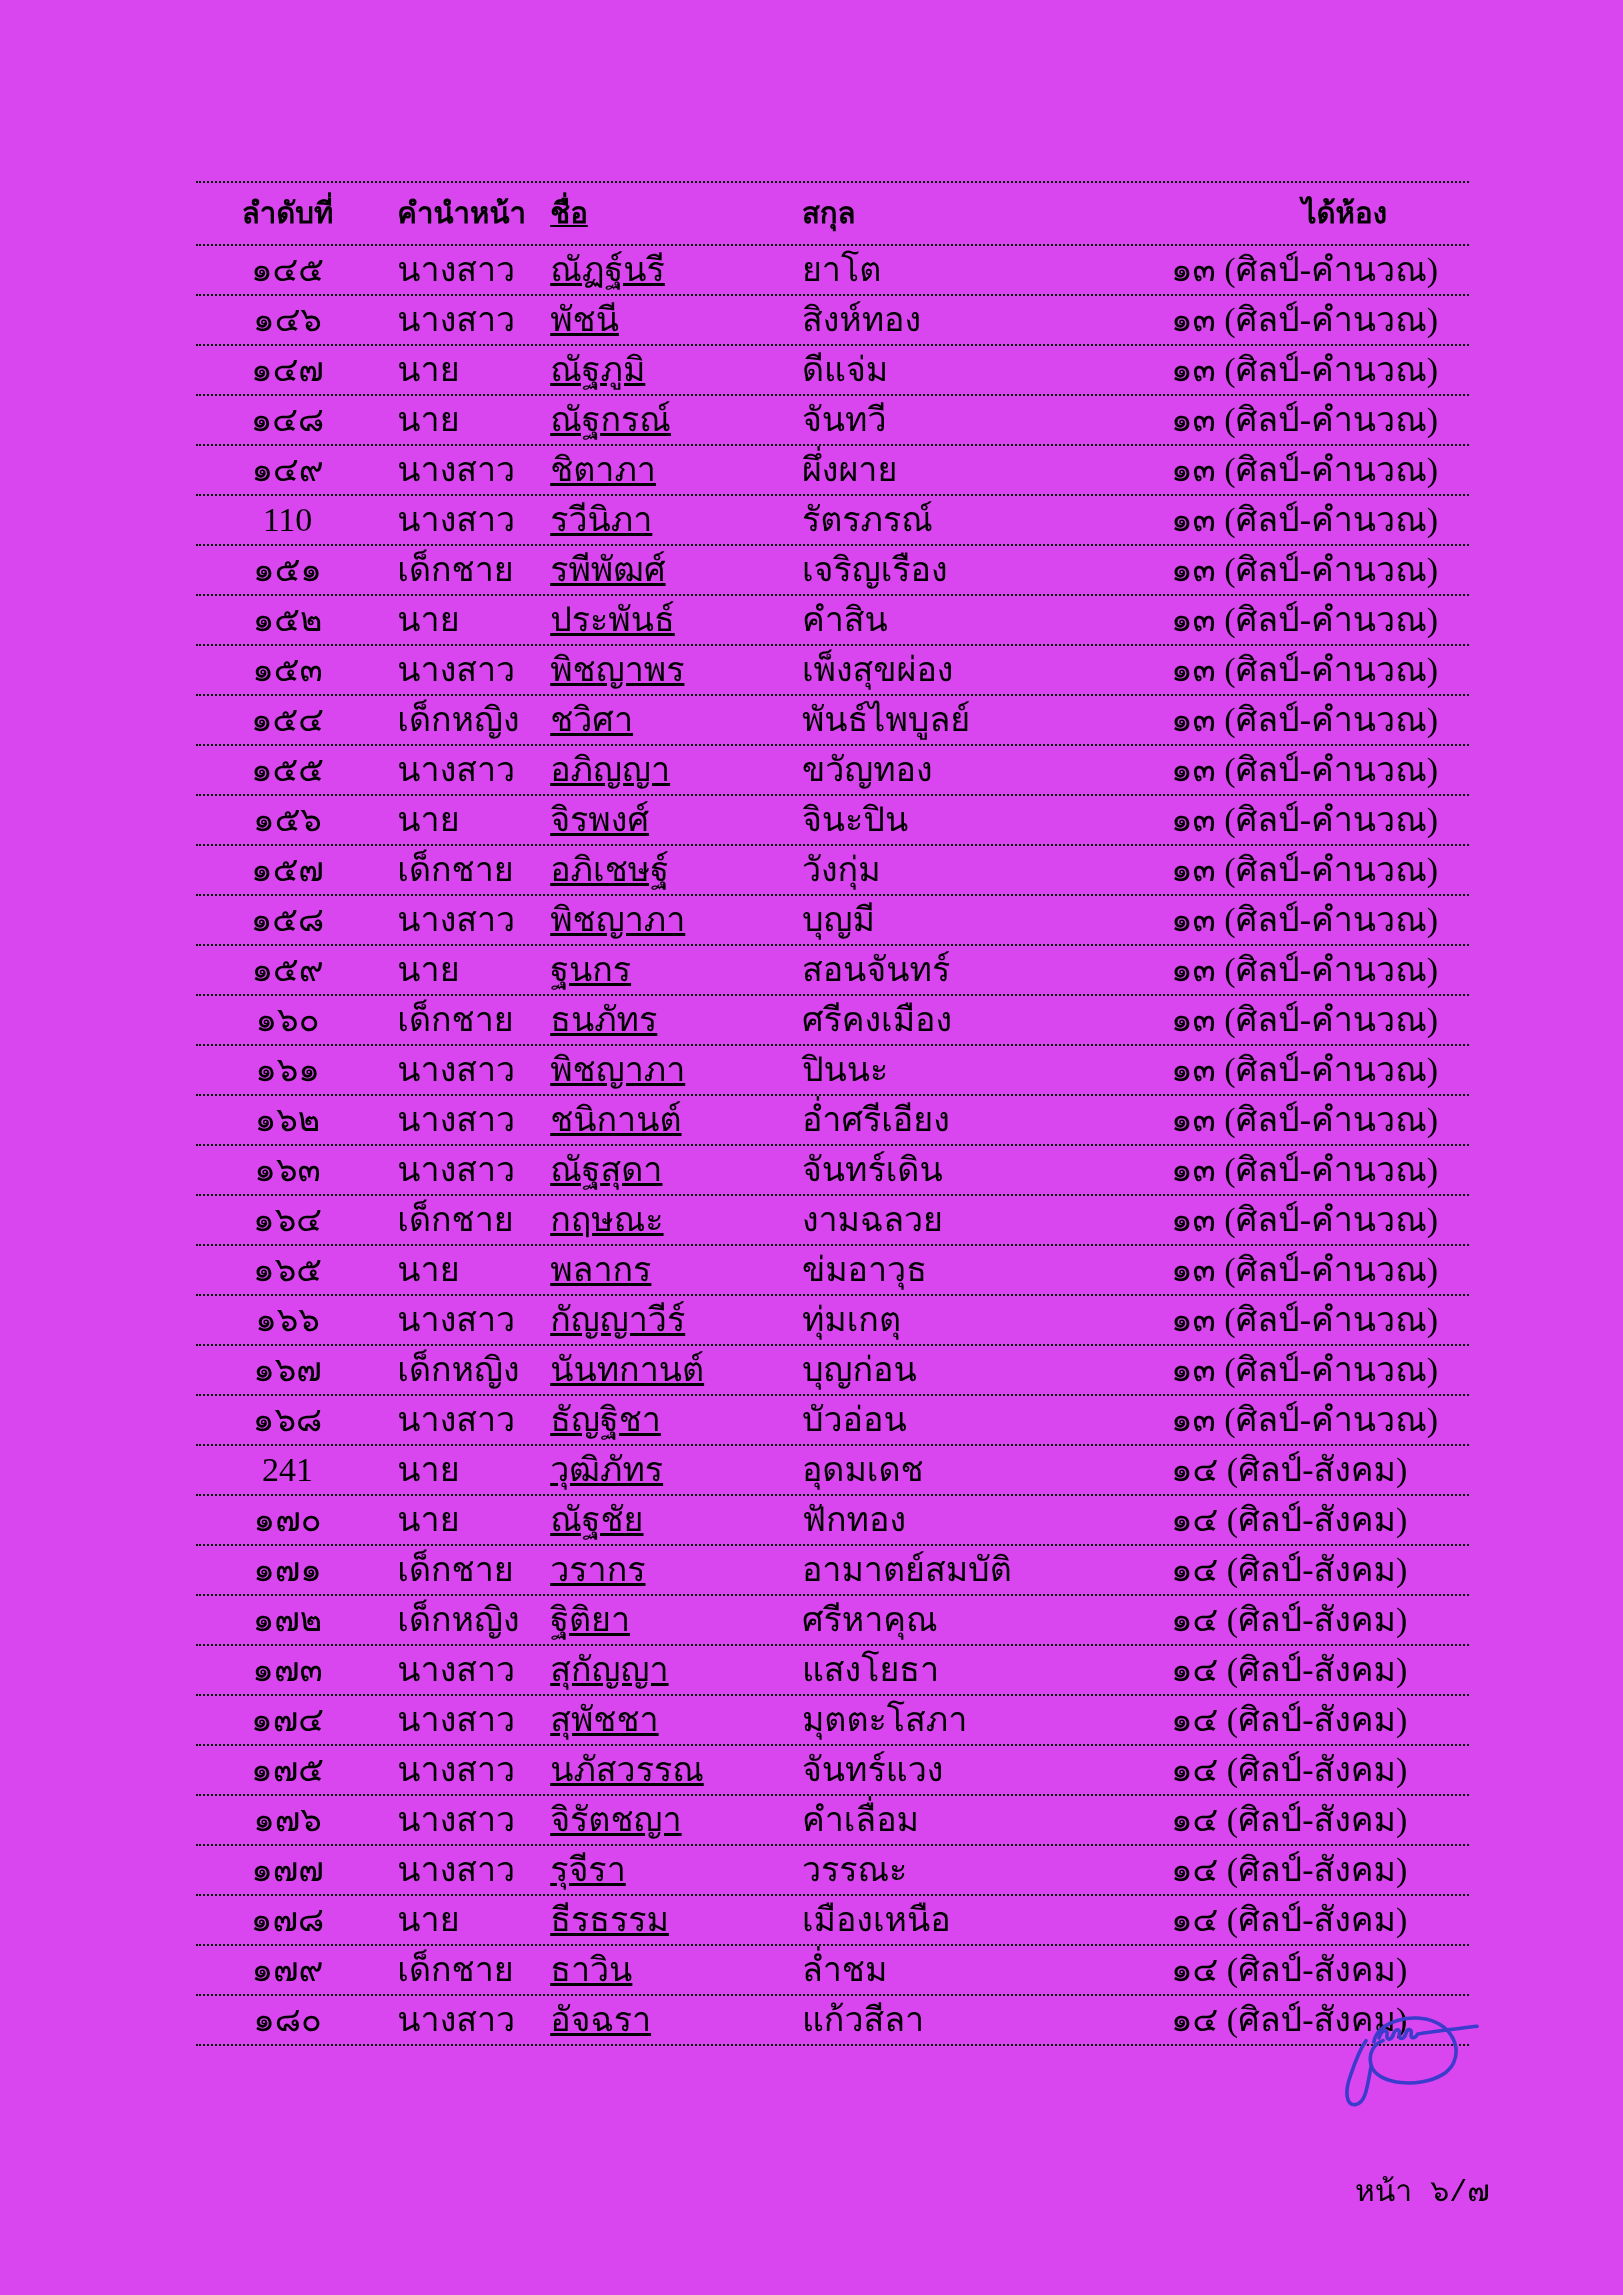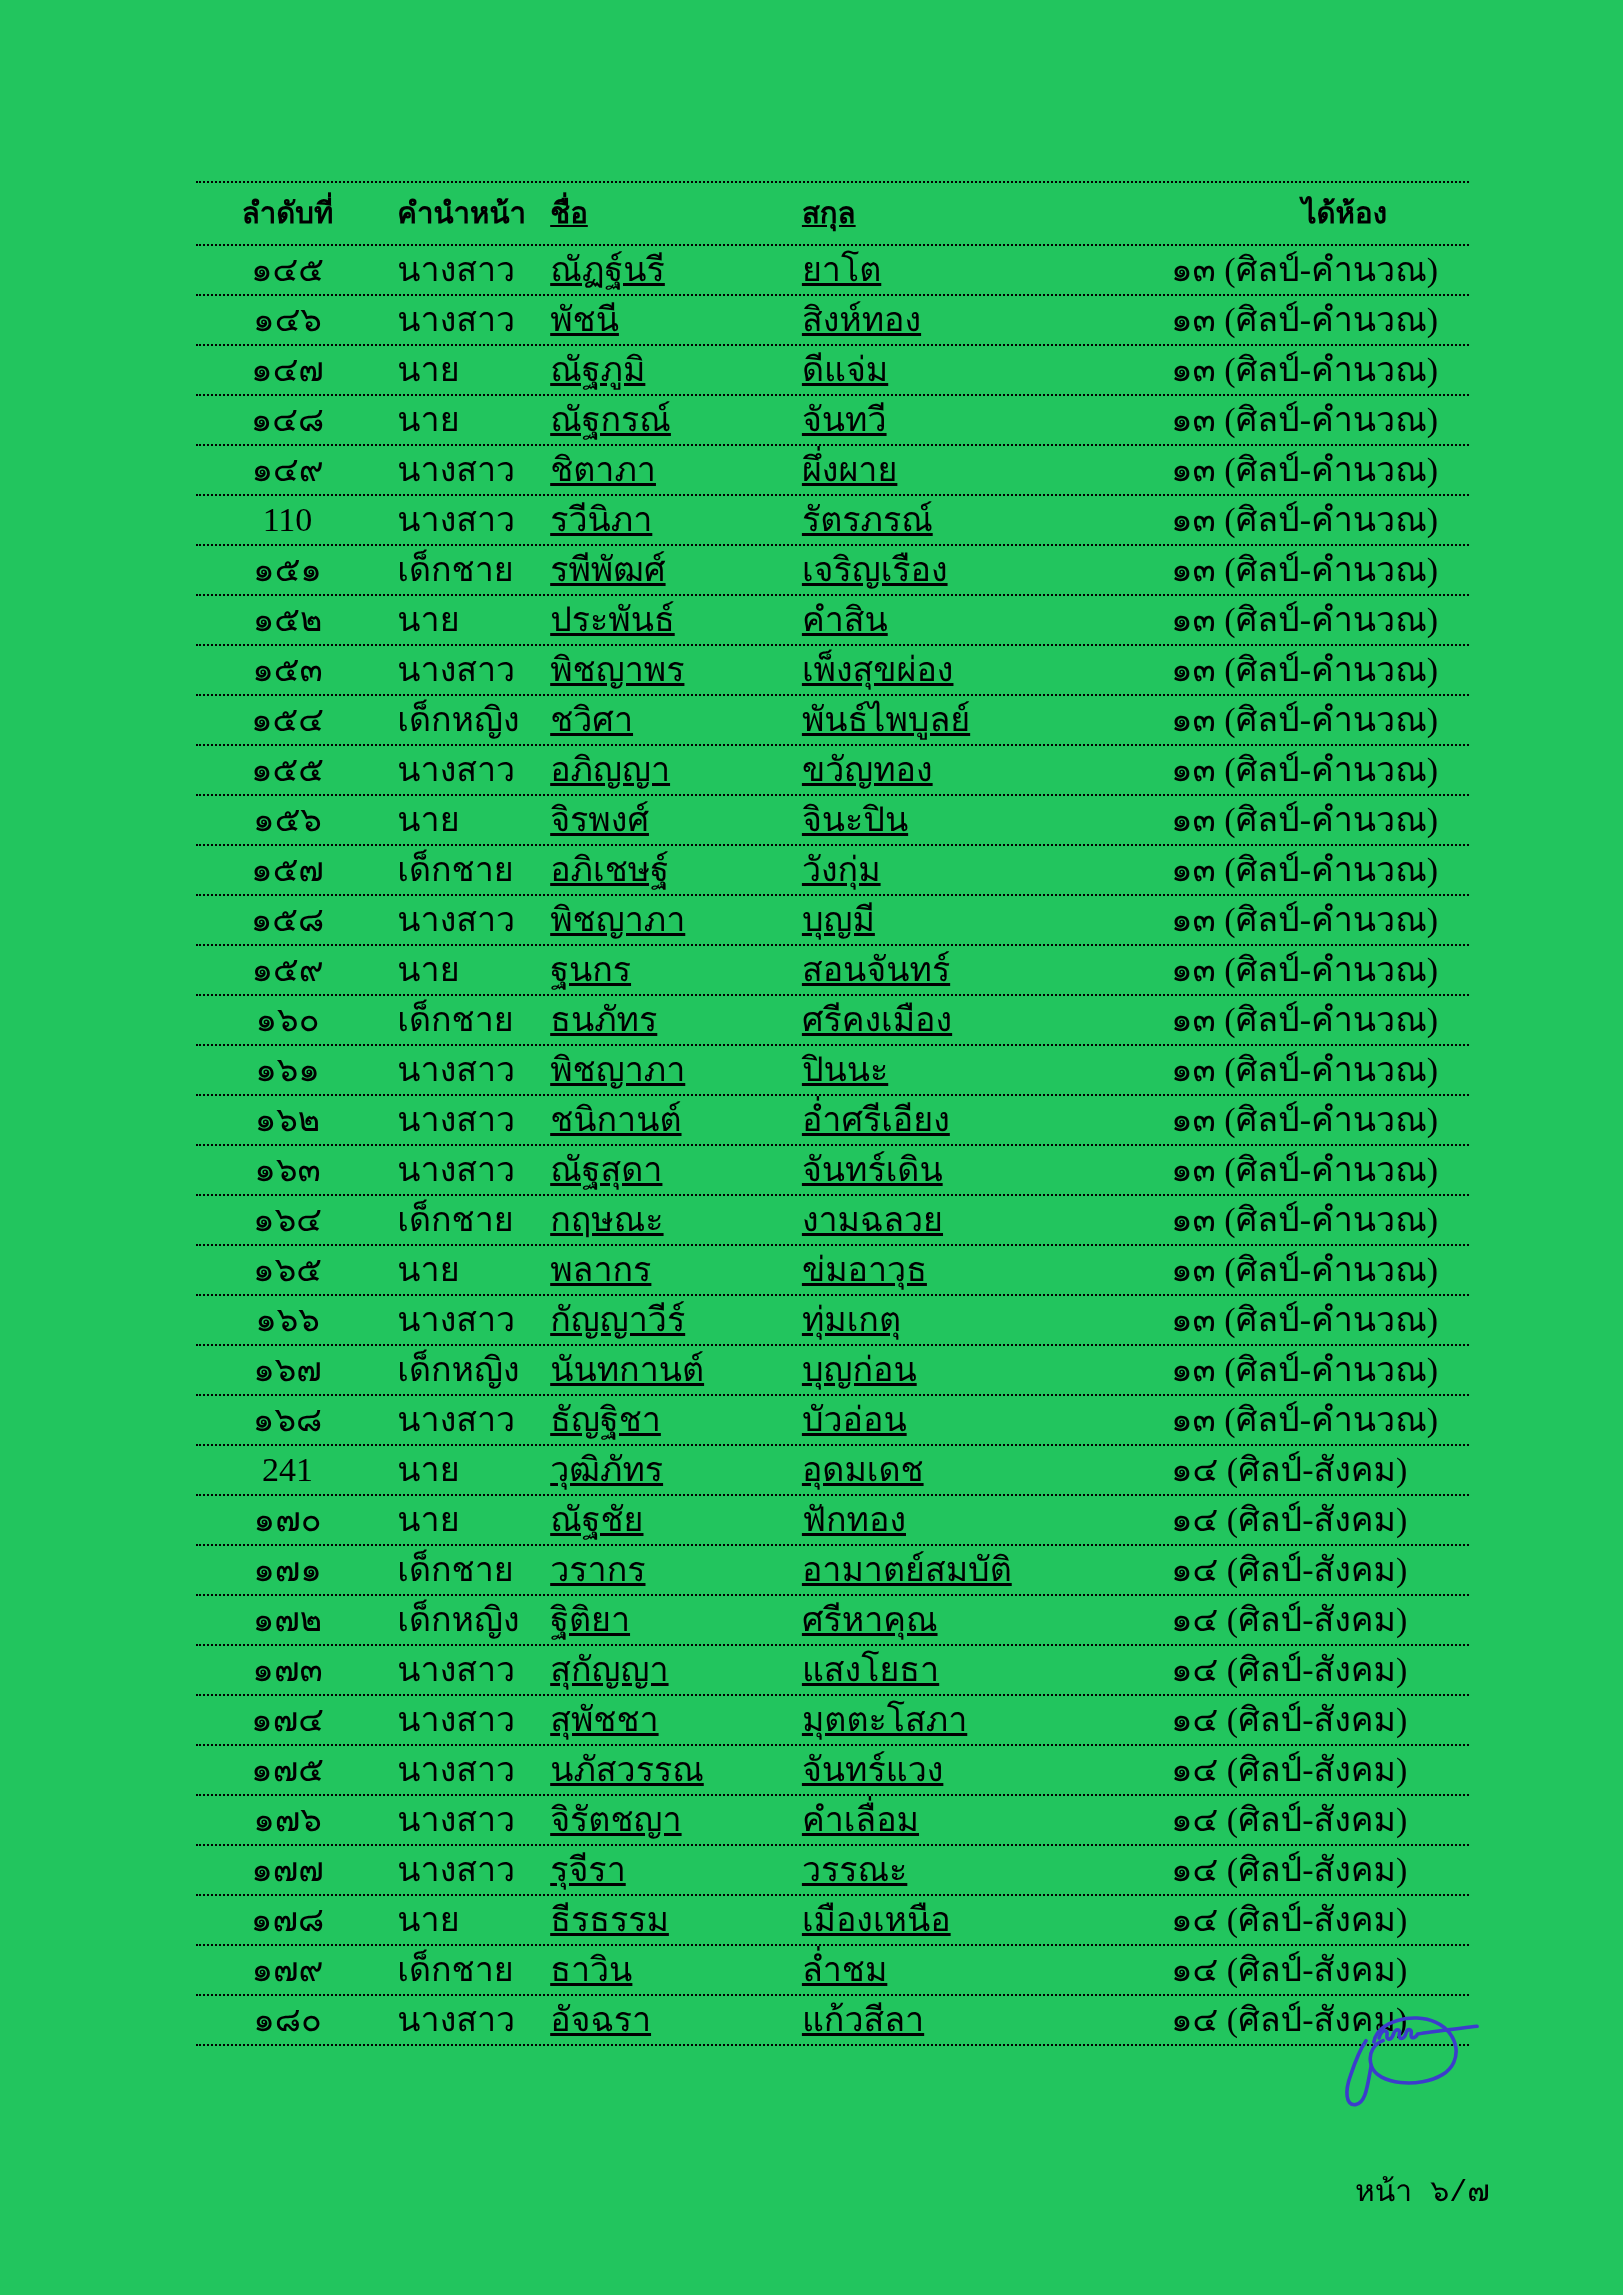--- a/index.html
+++ b/index.html
@@ -4,21 +4,21 @@
 <style>
   html, body {
     margin: 0;
     padding: 0;
     background: #e8e8e8;
   }
   .page {
     position: relative;
     width: 1623px;
     height: 2295px;
-    background: #22c55e;
+    background: #d946ef;
     font-family: "Liberation Serif", "DejaVu Serif", serif;
     color: #000000;
     overflow: hidden;
   }
   .doc-table {
     position: absolute;
     left: 196px;
     top: 181px;
     width: 1273px;
     border-top: 2.6px dotted #000;
@@ -35,21 +35,21 @@
   }
   .trow.header {
     height: 63px;
     font-weight: bold;
     font-size: 29.4px;
   }
   .cell { white-space: nowrap; overflow: visible; }
   .c-no    { text-align: center; }
   .c-title { padding-left: 18.3px; font-family: Liberation Serif, serif; }
   .c-first { padding-left: 7.2px; text-decoration: underline; }
-  .c-last  { padding-left: 3.9px; text-decoration: underline; }
+  .c-last  { padding-left: 3.9px; }
   .c-room  { text-align: right; padding-right: 82px; }
   .footer {
     position: absolute;
     left: 1355px;
     top: 2167px;
     font-size: 30px;
     white-space: nowrap;
     font-family: Liberation Mono, monospace;
   }
   .signature {

